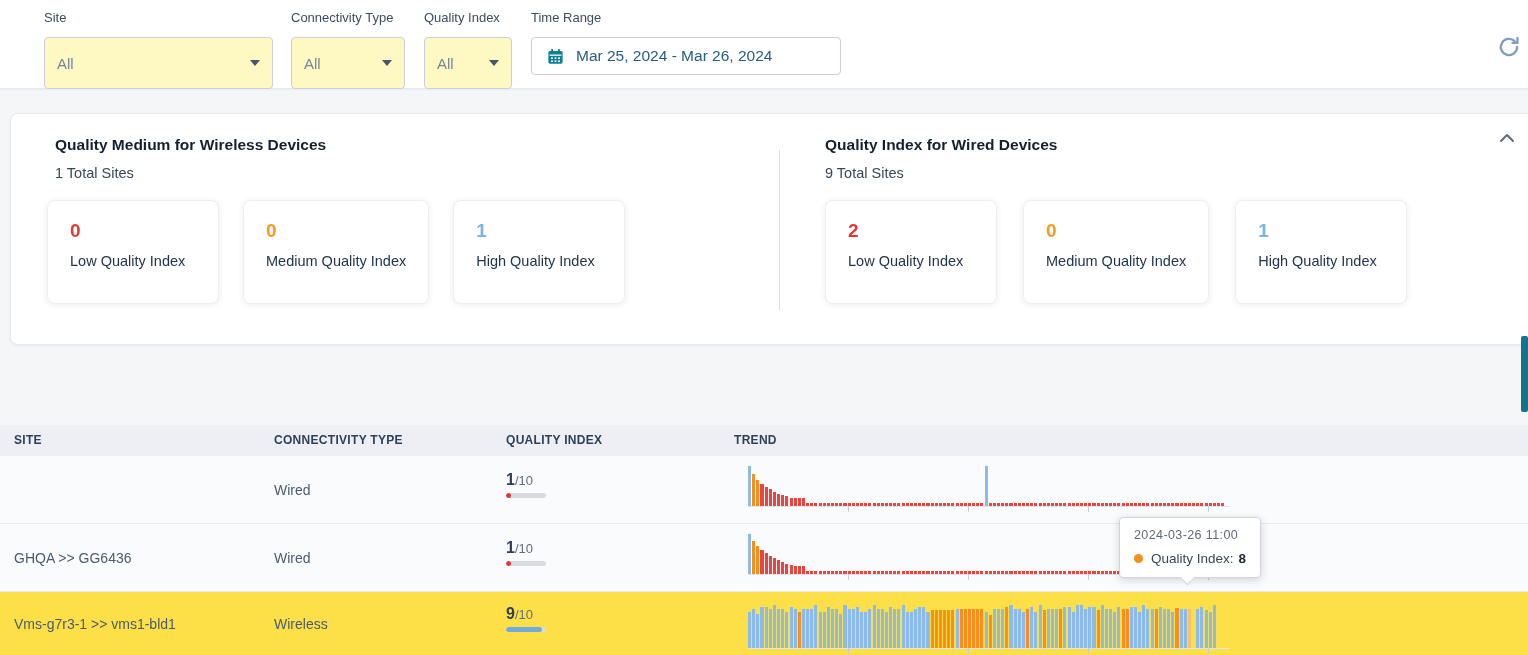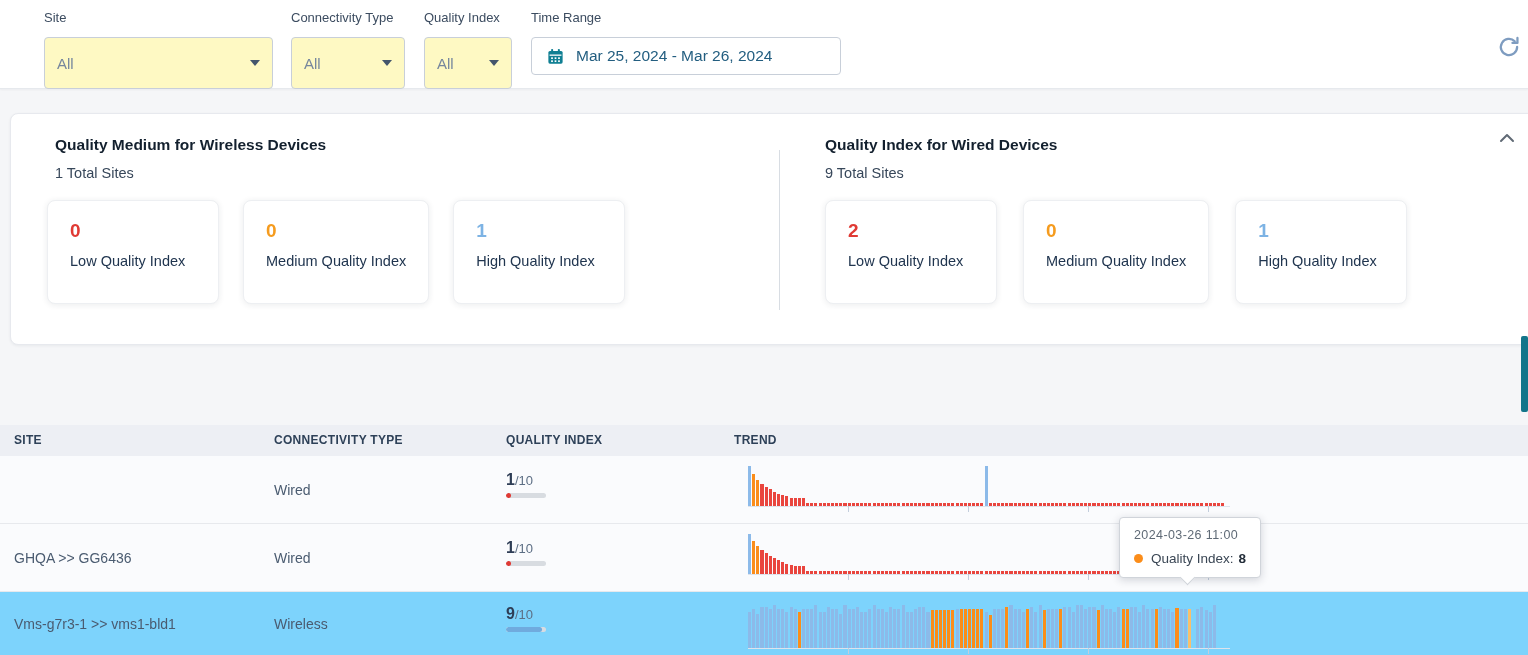--- a/index.html
+++ b/index.html
@@ -32,21 +32,21 @@
   .search-input { width:100%; height:100%; border:1px solid #c3cad6; border-radius:5px; background:#fcfdfe; padding:0 30px 0 12px; font-size:15px; color:#3c4c60; font-family:"Liberation Sans", sans-serif; }
   .search-input::placeholder { color:#9fadc0; }
   .search-icon { position:absolute; right:8px; top:7px; width:16px; height:16px; }
 
   .scroll-thumb { position:absolute; left:1521px; top:336px; width:7px; height:76px; background:#13758a; border-radius:2px; z-index:20; cursor:grab; }
 
   
   .thead { position:absolute; left:0; top:425px; width:1528px; height:31px; background:#edeff4; }
   .th { position:absolute; top:0; height:31px; line-height:31px; font-size:12px; font-weight:bold; letter-spacing:.3px; color:#2e4158; cursor:pointer; }
   .trow { position:absolute; left:0; width:1528px; background:#fafbfd; border-bottom:1px solid #e7e9ed; }
-  .trow.hl { background:#7dd3fc; border-bottom:none; }
+  .trow.hl { background:#fde047; border-bottom:none; }
   .cell { position:absolute; top:0; height:100%; display:flex; align-items:center; font-size:14px; color:#4a5b70; }
   .qcell { position:absolute; top:15px; }
   .qnum { font-size:16px; font-weight:bold; color:#2e3d55; }
   .qmax { font-size:13px; color:#5c6e84; }
   .progress { margin-top:4px; width:40px; height:5px; border-radius:3px; background:#d8dce1; overflow:hidden; }
   .progress-fill { height:100%; border-radius:3px; }
 
   
   .chart { position:absolute; left:748px; width:482px; border-bottom:1px solid #dde3ec; }
   .chart .bar { position:absolute; bottom:0; }

